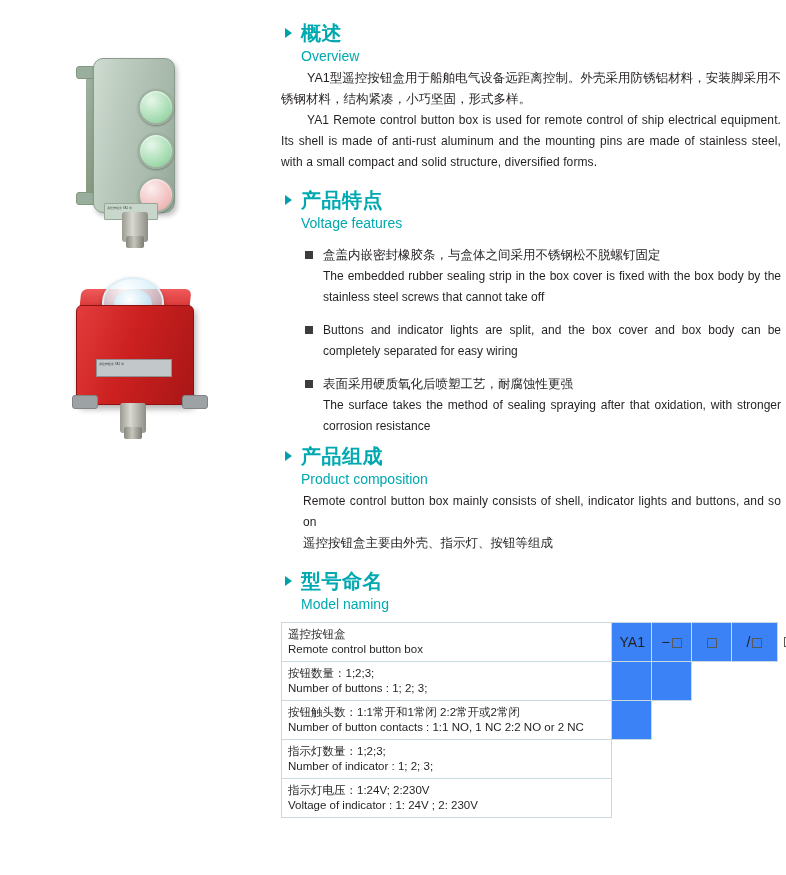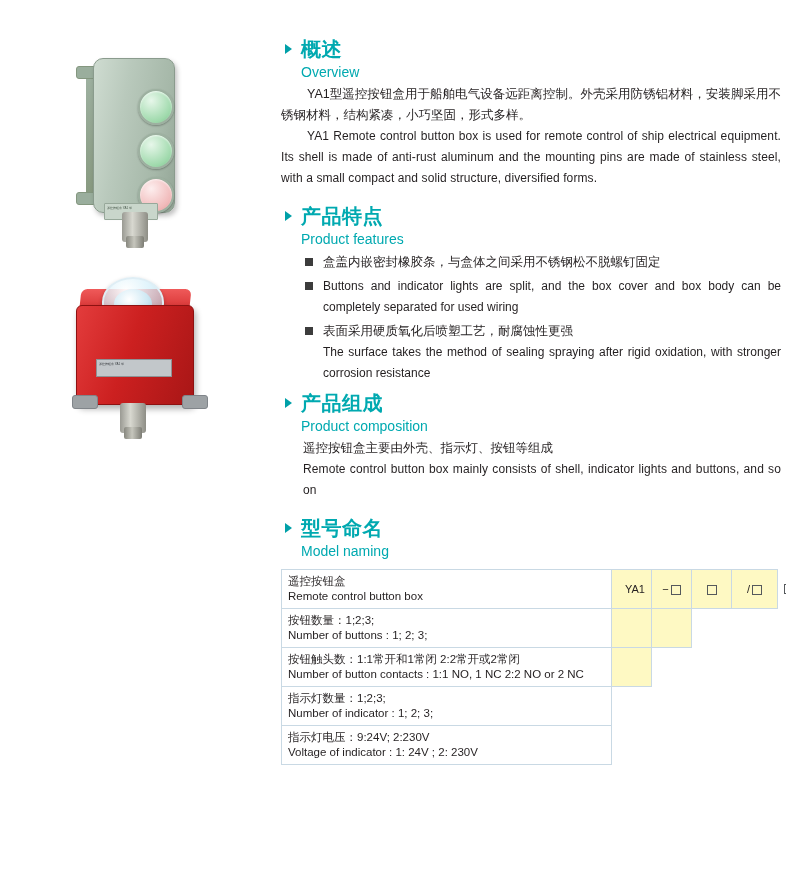--- a/index.html
+++ b/index.html
@@ -136,21 +136,21 @@
   .rland:after {
     content: ""; position: absolute; left: 4px; top: 24px;
     width: 18px; height: 12px;
     background: linear-gradient(90deg,#87877f,#c6c6bd 45%,#7d7d75);
     border-radius: 2px;
   }
 
   
   .right-col {
     position: absolute;
-    left: 281px; top: 16px;
+    left: 281px; top: 0;
     width: 500px;
     padding-top: 20px;
   }
 
   .sect { margin-bottom: 4px; }
   .sect-head { position: relative; padding-left: 20px; }
   .tri {
     position: absolute; left: 4px; top: 8px;
     width: 0; height: 0;
     border-left: 7px solid #00a0a8;
@@ -175,21 +175,21 @@
   p.para {
     margin: 0;
     font-size: 12.5px;
     line-height: 21px;
     color: #231f20;
     text-align: justify;
   }
   p.para.indent { text-indent: 26px; }
   p.para.en { font-size: 12px; letter-spacing: .1px; }
 
-  .bullet-item { margin-top: 3px; }
+  .bullet-item { margin-top: 12px; }
   .bullet-cn {
     position: relative;
     padding-left: 20px;
     font-size: 12.5px;
     line-height: 21px;
   }
   .sq {
     position: absolute; left: 2px; top: 6px;
     width: 8px; height: 8px;
     background: #3c3c3c;
@@ -216,23 +216,23 @@
   }
   .model-table td {
     border: 1px solid #c9d9e4;
     padding: 4px 6px;
     vertical-align: middle;
     line-height: 15px;
     color: #231f20;
   }
   .cell-desc { background: #ffffff; width: 330px; }
   .cell-code {
-    background: #fef9c3;
+    background: #3b82f6;
     text-align: center;
-    font-size: 11px;
+    font-size: 14px;
     width: 40px;
   }
   .cell-code.wide { width: 46px; }
   .cell-blank { background: #ffffff; border: none !important; }
   .box-glyph {
     display: inline-block;
     width: 10px; height: 10px;
     border: 1px solid #55595c;
     vertical-align: middle;
   }
@@ -282,53 +282,54 @@
       <div class="sect-title-en">Overview</div>
       <p class="para indent">YA1型遥控按钮盒用于船舶电气设备远距离控制。外壳采用防锈铝材料，安装脚采用不锈钢材料，结构紧凑，小巧坚固，形式多样。</p>
       <p class="para en indent">YA1 Remote control button box is used for remote control of ship electrical equipment. Its shell is made of anti-rust aluminum and the mounting pins are made of stainless steel, with a small compact and solid structure, diversified forms.</p>
     </div>
 
     <div class="sect" style="margin-top:14px;">
       <div class="sect-head">
         <span class="tri"></span>
         <span class="sect-title-cn">产品特点</span>
       </div>
-      <div class="sect-title-en">Product features</div>
+      <div class="sect-title-en">Voltage features</div>
 
       <div style="padding-left:22px;">
         <div class="bullet-item">
           <div class="bullet-cn">
             <span class="sq"></span>
             <span>盒盖内嵌密封橡胶条，与盒体之间采用不锈钢松不脱螺钉固定</span>
           </div>
+          <div class="bullet-en">The embedded rubber sealing strip in the box cover is fixed with the box body by the stainless steel screws that cannot take off</div>
         </div>
         <div class="bullet-item">
           <div class="bullet-cn">
             <span class="sq"></span>
           </div>
-          <div class="bullet-en">Buttons and indicator lights are split, and the box cover and box body can be completely separated for used wiring</div>
+          <div class="bullet-en">Buttons and indicator lights are split, and the box cover and box body can be completely separated for easy wiring</div>
         </div>
         <div class="bullet-item">
           <div class="bullet-cn">
             <span class="sq"></span>
             <span>表面采用硬质氧化后喷塑工艺，耐腐蚀性更强</span>
           </div>
-          <div class="bullet-en">The surface takes the method of sealing spraying after rigid oxidation, with stronger corrosion resistance</div>
+          <div class="bullet-en">The surface takes the method of sealing spraying after that oxidation, with stronger corrosion resistance</div>
         </div>
       </div>
     </div>
 
     <div class="sect" style="margin-top:6px;">
       <div class="sect-head">
         <span class="tri"></span>
         <span class="sect-title-cn">产品组成</span>
       </div>
       <div class="sect-title-en">Product composition</div>
+      <p class="para en" style="padding-left:22px;">Remote control button box mainly consists of shell, indicator lights and buttons, and so on</p>
       <p class="para" style="padding-left:22px;">遥控按钮盒主要由外壳、指示灯、按钮等组成</p>
-      <p class="para en" style="padding-left:22px;">Remote control button box mainly consists of shell, indicator lights and buttons, and so on</p>
     </div>
 
     <div class="sect" style="margin-top:14px;">
       <div class="sect-head">
         <span class="tri"></span>
         <span class="sect-title-cn">型号命名</span>
       </div>
       <div class="sect-title-en">Model naming</div>
 
       <div class="model-block">
@@ -383,21 +384,21 @@
               <span class="line2">Number of indicator : 1; 2; 3;</span>
             </td>
             <td class="cell-blank"></td>
             <td class="cell-blank"></td>
             <td class="cell-blank"></td>
             <td class="cell-blank"></td>
             <td class="cell-blank"></td>
           </tr>
           <tr>
             <td class="cell-desc">
-              <span>指示灯电压：9:24V; 2:230V</span>
+              <span>指示灯电压：1:24V; 2:230V</span>
               <span class="line2">Voltage of indicator : 1: 24V ; 2: 230V</span>
             </td>
             <td class="cell-blank"></td>
             <td class="cell-blank"></td>
             <td class="cell-blank"></td>
             <td class="cell-blank"></td>
             <td class="cell-blank"></td>
           </tr>
         </tbody>
           </table>

